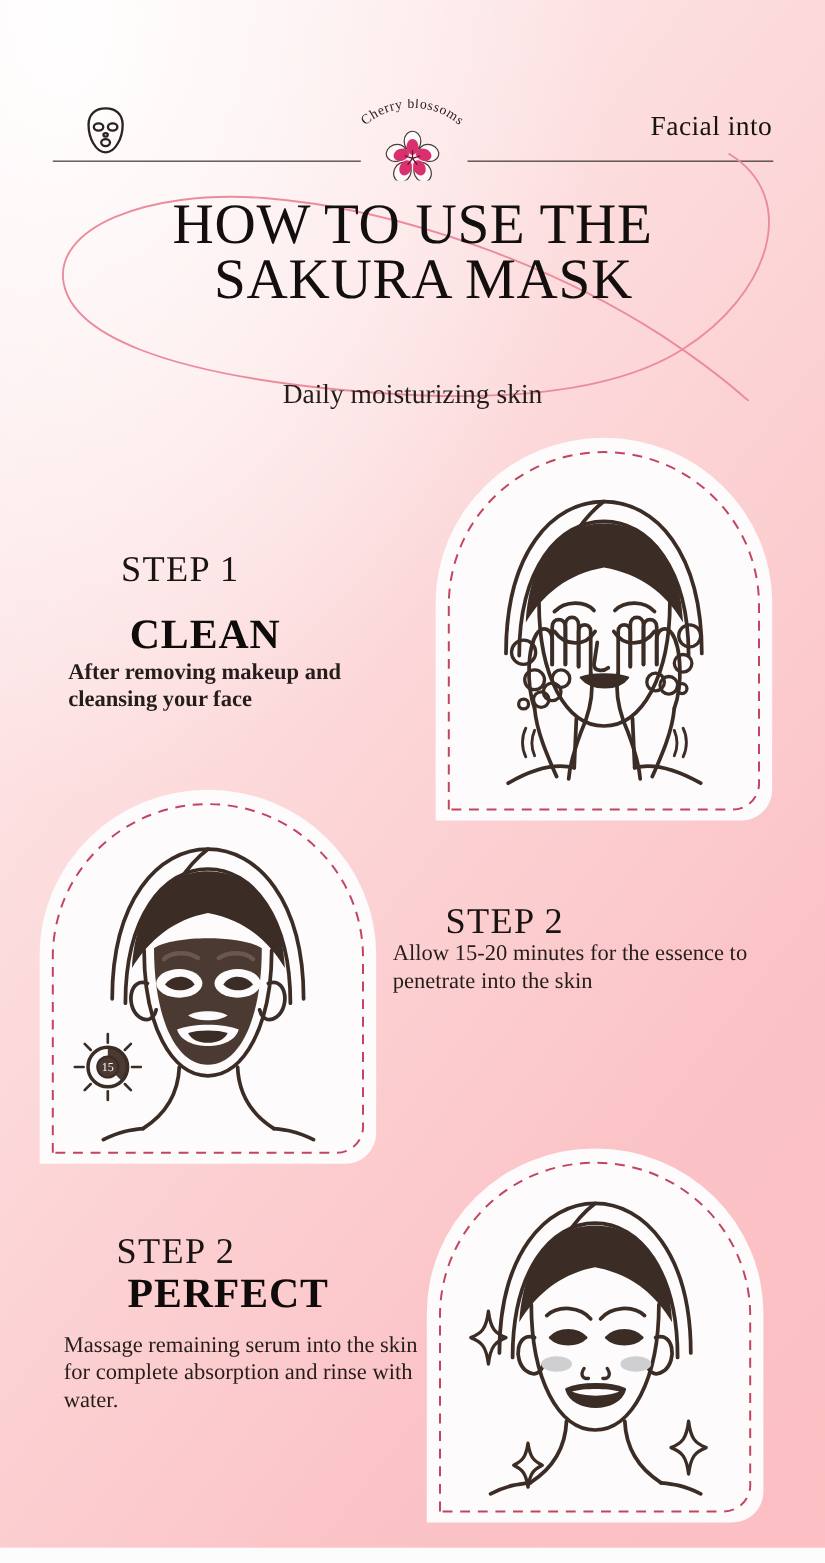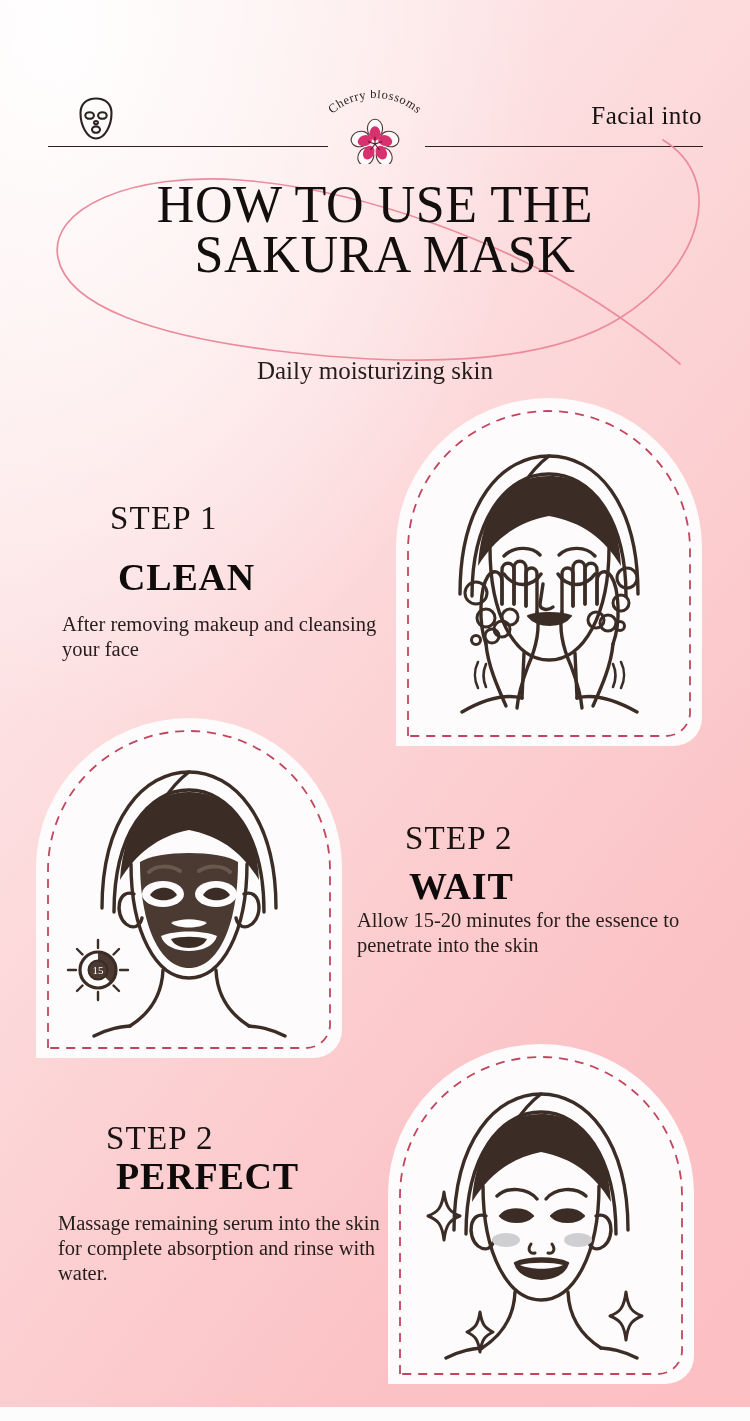--- a/index.html
+++ b/index.html
@@ -33,33 +33,33 @@
 
   
   .squiggle{position:absolute;left:40px;top:128px;width:680px;height:240px;}
   .title{
     position:absolute;left:0;top:180px;width:750px;text-align:center;
     font-size:52px;line-height:.96;letter-spacing:.6px;color:#130f0e;
     font-family:"Liberation Serif", serif;font-weight:400;
   }
   .title .l2{display:block;padding-left:20px;}
   .subtitle{
-    position:absolute;left:0;top:357px;width:750px;text-align:center;
+    position:absolute;left:0;top:345px;width:750px;text-align:center;
     font-size:25px;color:#241d1b;font-family:"Liberation Serif", serif;
   }
 
   
   .steptext{position:absolute;}
   .step-label{font-size:33px;letter-spacing:1.2px;color:#191311;line-height:1;font-weight:400;margin-left:48px;}
   .step-title{font-size:38px;font-weight:700;letter-spacing:.8px;color:#0f0b0a;line-height:1.12;}
   .step-desc{font-size:20.5px;line-height:1.22;color:#241d1b;}
 
   #s1{left:62px;top:502px;width:330px;}
   #s1 .step-title{padding-left:56px;margin-top:21px;}
-  #s1 .step-desc{margin-top:13px;}
+  #s1 .step-desc{font-weight:bold;}
 
   #s2{left:357px;top:822px;width:360px;}
   #s2 .step-title{padding-left:52px;margin-top:10px;}
   #s2 .step-desc{}
 
   #s3{left:58px;top:1122px;width:350px;}
   #s3 .step-title{padding-left:58px;}
   #s3 .step-desc{margin-top:13px;}
 
   
@@ -141,21 +141,20 @@
   <div class="subtitle">Daily moisturizing skin</div>
 
   <div class="steptext" id="s1">
     <div class="step-label">STEP 1</div>
     <div class="step-title">CLEAN</div>
     <div class="step-desc">After removing makeup and cleansing your face</div>
   </div>
 
   <div class="steptext" id="s2">
     <div class="step-label">STEP 2</div>
-    <div class="step-title">WAIT</div>
     <div class="step-desc">Allow 15-20 minutes for the essence to penetrate into the skin</div>
   </div>
 
   <div class="steptext" id="s3">
     <div class="step-label">STEP 2</div>
     <div class="step-title">PERFECT</div>
     <div class="step-desc">Massage remaining serum into the skin for complete absorption and rinse with water.</div>
   </div>
 
   <div class="card" id="c1">

